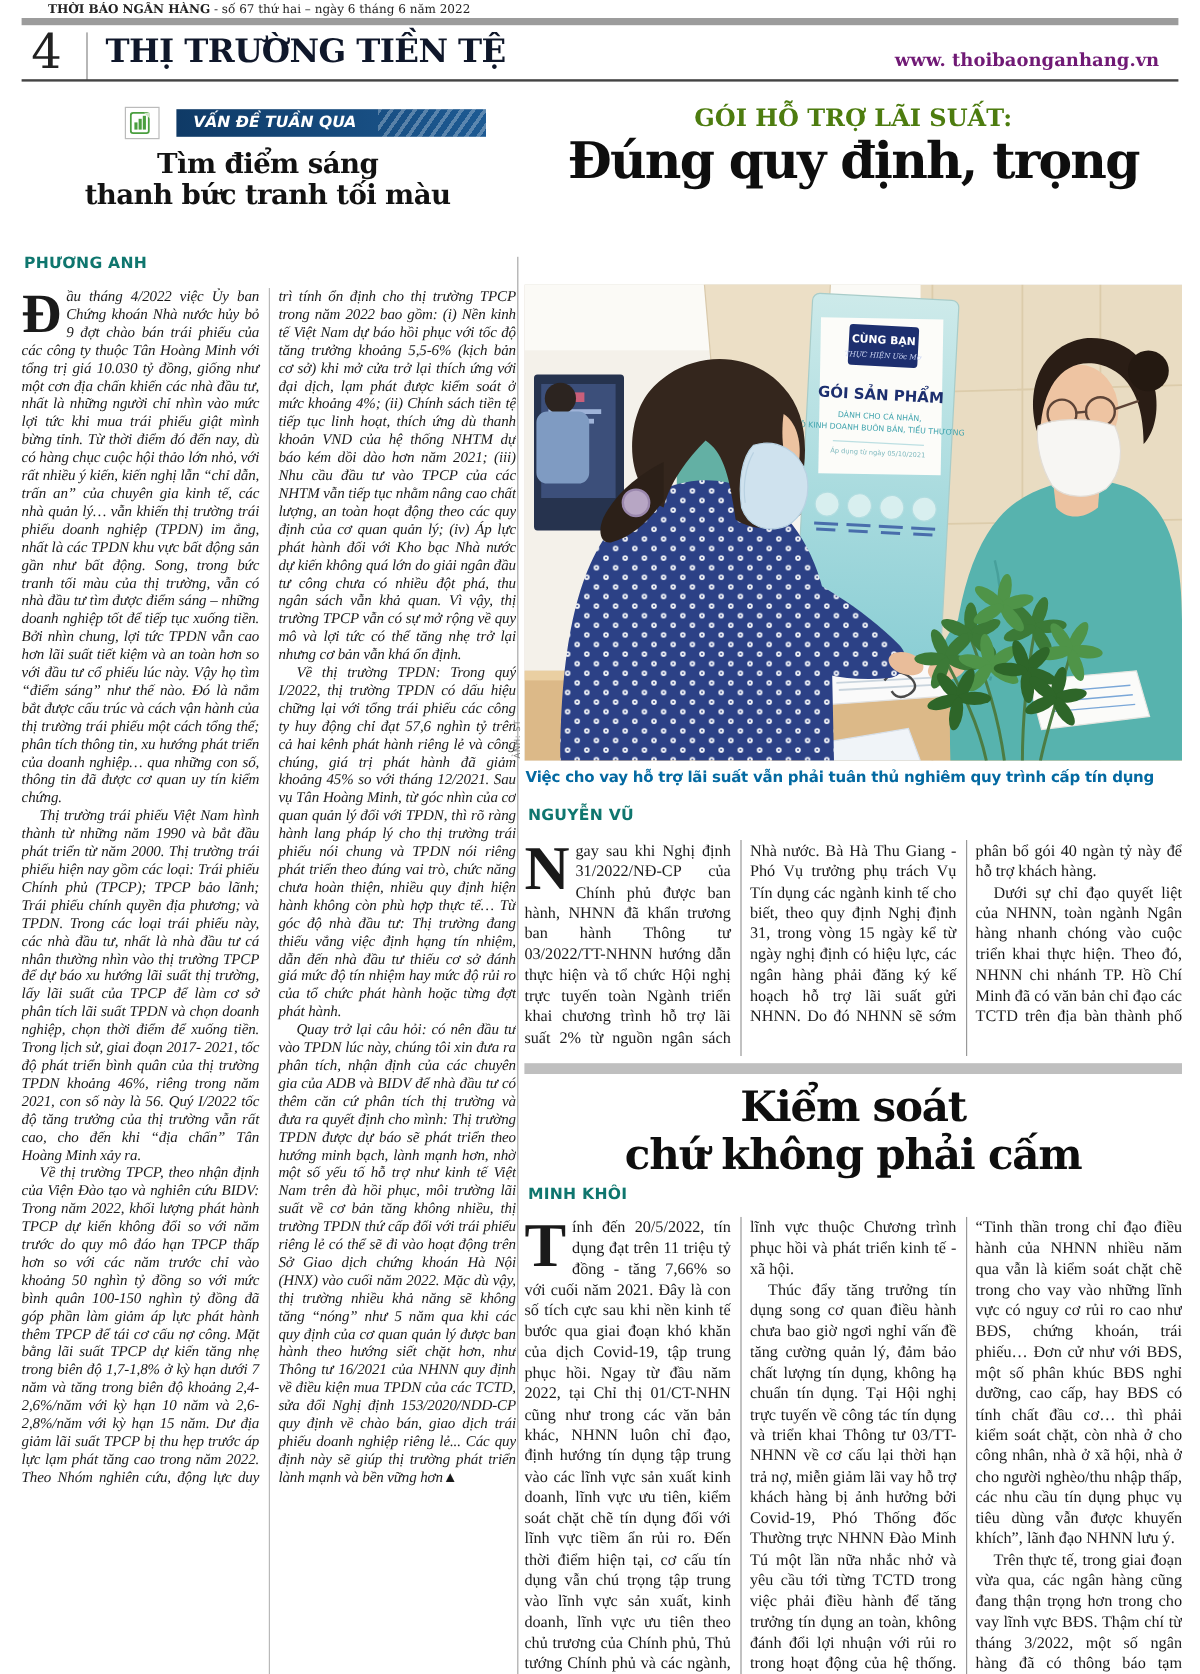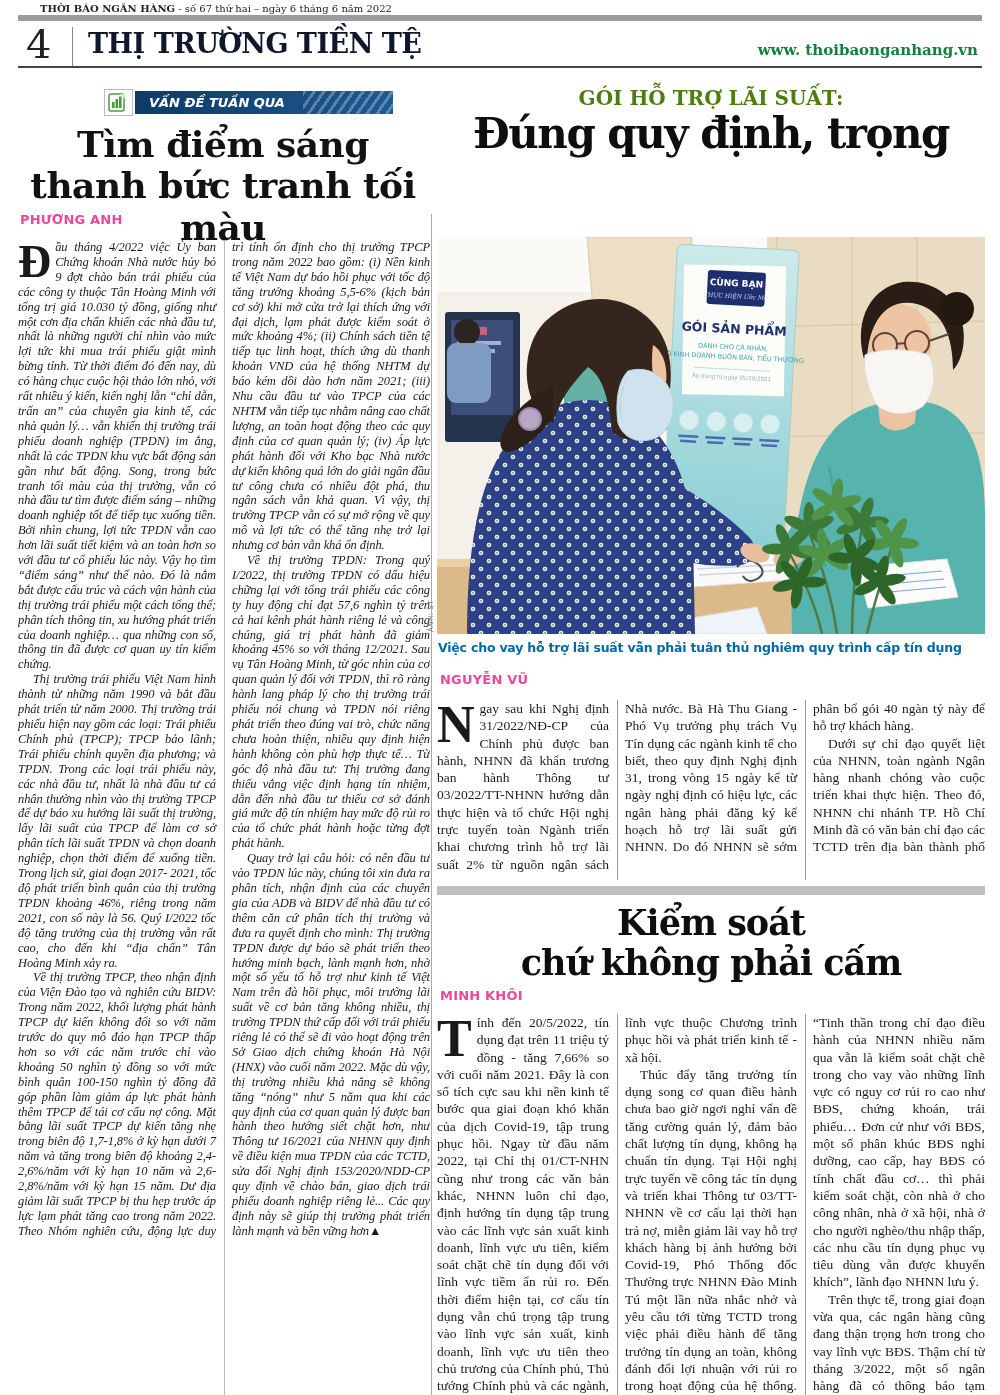--- a/index.html
+++ b/index.html
@@ -6,34 +6,34 @@
   .page{position:relative;width:1000px;height:1395px;background:#fff;overflow:hidden;
         font-family:"Liberation Serif",serif;color:#1a1a1a;}
   
   .topline{position:absolute;top:3px;left:30px;font-family:"DejaVu Serif",serif;font-size:10px;color:#222;}
   .topline b{font-weight:bold;margin-left:10px;}
   .graybar{position:absolute;top:15px;left:18px;width:964px;height:6px;background:#9c9c9c;}
   .pagenum{position:absolute;top:24px;left:26px;font-family:"DejaVu Serif",serif;font-size:40px;color:#222;line-height:1;}
   .mast-divider{position:absolute;top:27px;left:72px;width:1px;height:40px;background:#888;}
   .section-title{position:absolute;top:28px;left:88px;font-family:"DejaVu Serif",serif;font-weight:bold;
         font-size:27px;letter-spacing:-0.5px;color:#0f172a;}
-  .website{position:absolute;top:41px;right:22px;font-family:"DejaVu Serif",serif;font-weight:bold;
-        font-size:15px;color:#15803d;text-decoration:none;}
+  .website{position:absolute;top:41px;right:34px;font-family:"DejaVu Serif",serif;font-weight:bold;
+        font-size:15px;color:#701a75;text-decoration:none;}
   .mastrule{position:absolute;top:66px;left:18px;width:964px;height:2px;background:#444;}
   
-  .badge{position:absolute;top:90px;left:104px;height:25px;display:flex;align-items:center;}
+  .badge{position:absolute;top:90px;left:104px;height:25px;display:flex;align-items:center;gap:12px;}
   .badge-icon{width:27px;height:25px;background:#fff;border:1px solid #bbb;display:flex;align-items:center;justify-content:center;}
   .ribbon{position:relative;width:258px;height:23px;margin-left:2px;background:linear-gradient(90deg,#0f3a66,#1d5a93);
         color:#fff;font-family:"DejaVu Sans",sans-serif;font-weight:bold;font-style:italic;font-size:13px;
         display:flex;align-items:center;padding-left:14px;box-sizing:border-box;}
   .ribbon::after{content:"";position:absolute;right:0;top:0;width:90px;height:100%;
         background:repeating-linear-gradient(125deg,rgba(255,255,255,.28) 0 3px,rgba(255,255,255,0) 3px 8px);}
   .l-title{position:absolute;top:124px;left:18px;width:410px;text-align:center;
-        font-family:"DejaVu Serif",serif;font-weight:bold;font-size:36px;line-height:1.15;color:#121212;letter-spacing:-0.5px;}
-  .byline{font-family:"DejaVu Sans",sans-serif;font-weight:bold;font-size:13px;color:#ec4899;letter-spacing:.2px;}
+        font-family:"DejaVu Serif",serif;font-weight:bold;font-size:23px;line-height:1.15;color:#121212;letter-spacing:-0.5px;}
+  .byline{font-family:"DejaVu Sans",sans-serif;font-weight:bold;font-size:13px;color:#0f766e;letter-spacing:.2px;}
   .l-byline{position:absolute;top:212px;left:20px;}
   .l-body{position:absolute;top:240px;left:18px;width:412px;height:1155px;
         column-count:2;column-gap:16px;column-rule:1px solid #b9b9b9;overflow:hidden;
         font-size:12.5px;line-height:14.9px;text-align:justify;font-style:italic;letter-spacing:-0.1px;}
   .l-body p,.r-body p{margin:0;text-indent:15px;}
   .l-body p.lead,.r-body p.lead{text-indent:0;}
   .l-body p.lead::first-letter{float:left;font-size:46px;line-height:.82;padding:3px 4px 0 0;font-style:normal;font-weight:bold;}
   
   .v-divider{position:absolute;top:214px;left:431px;width:1px;height:1181px;background:#a9a9a9;}
   .kicker{position:absolute;top:86px;left:437px;width:548px;text-align:center;

